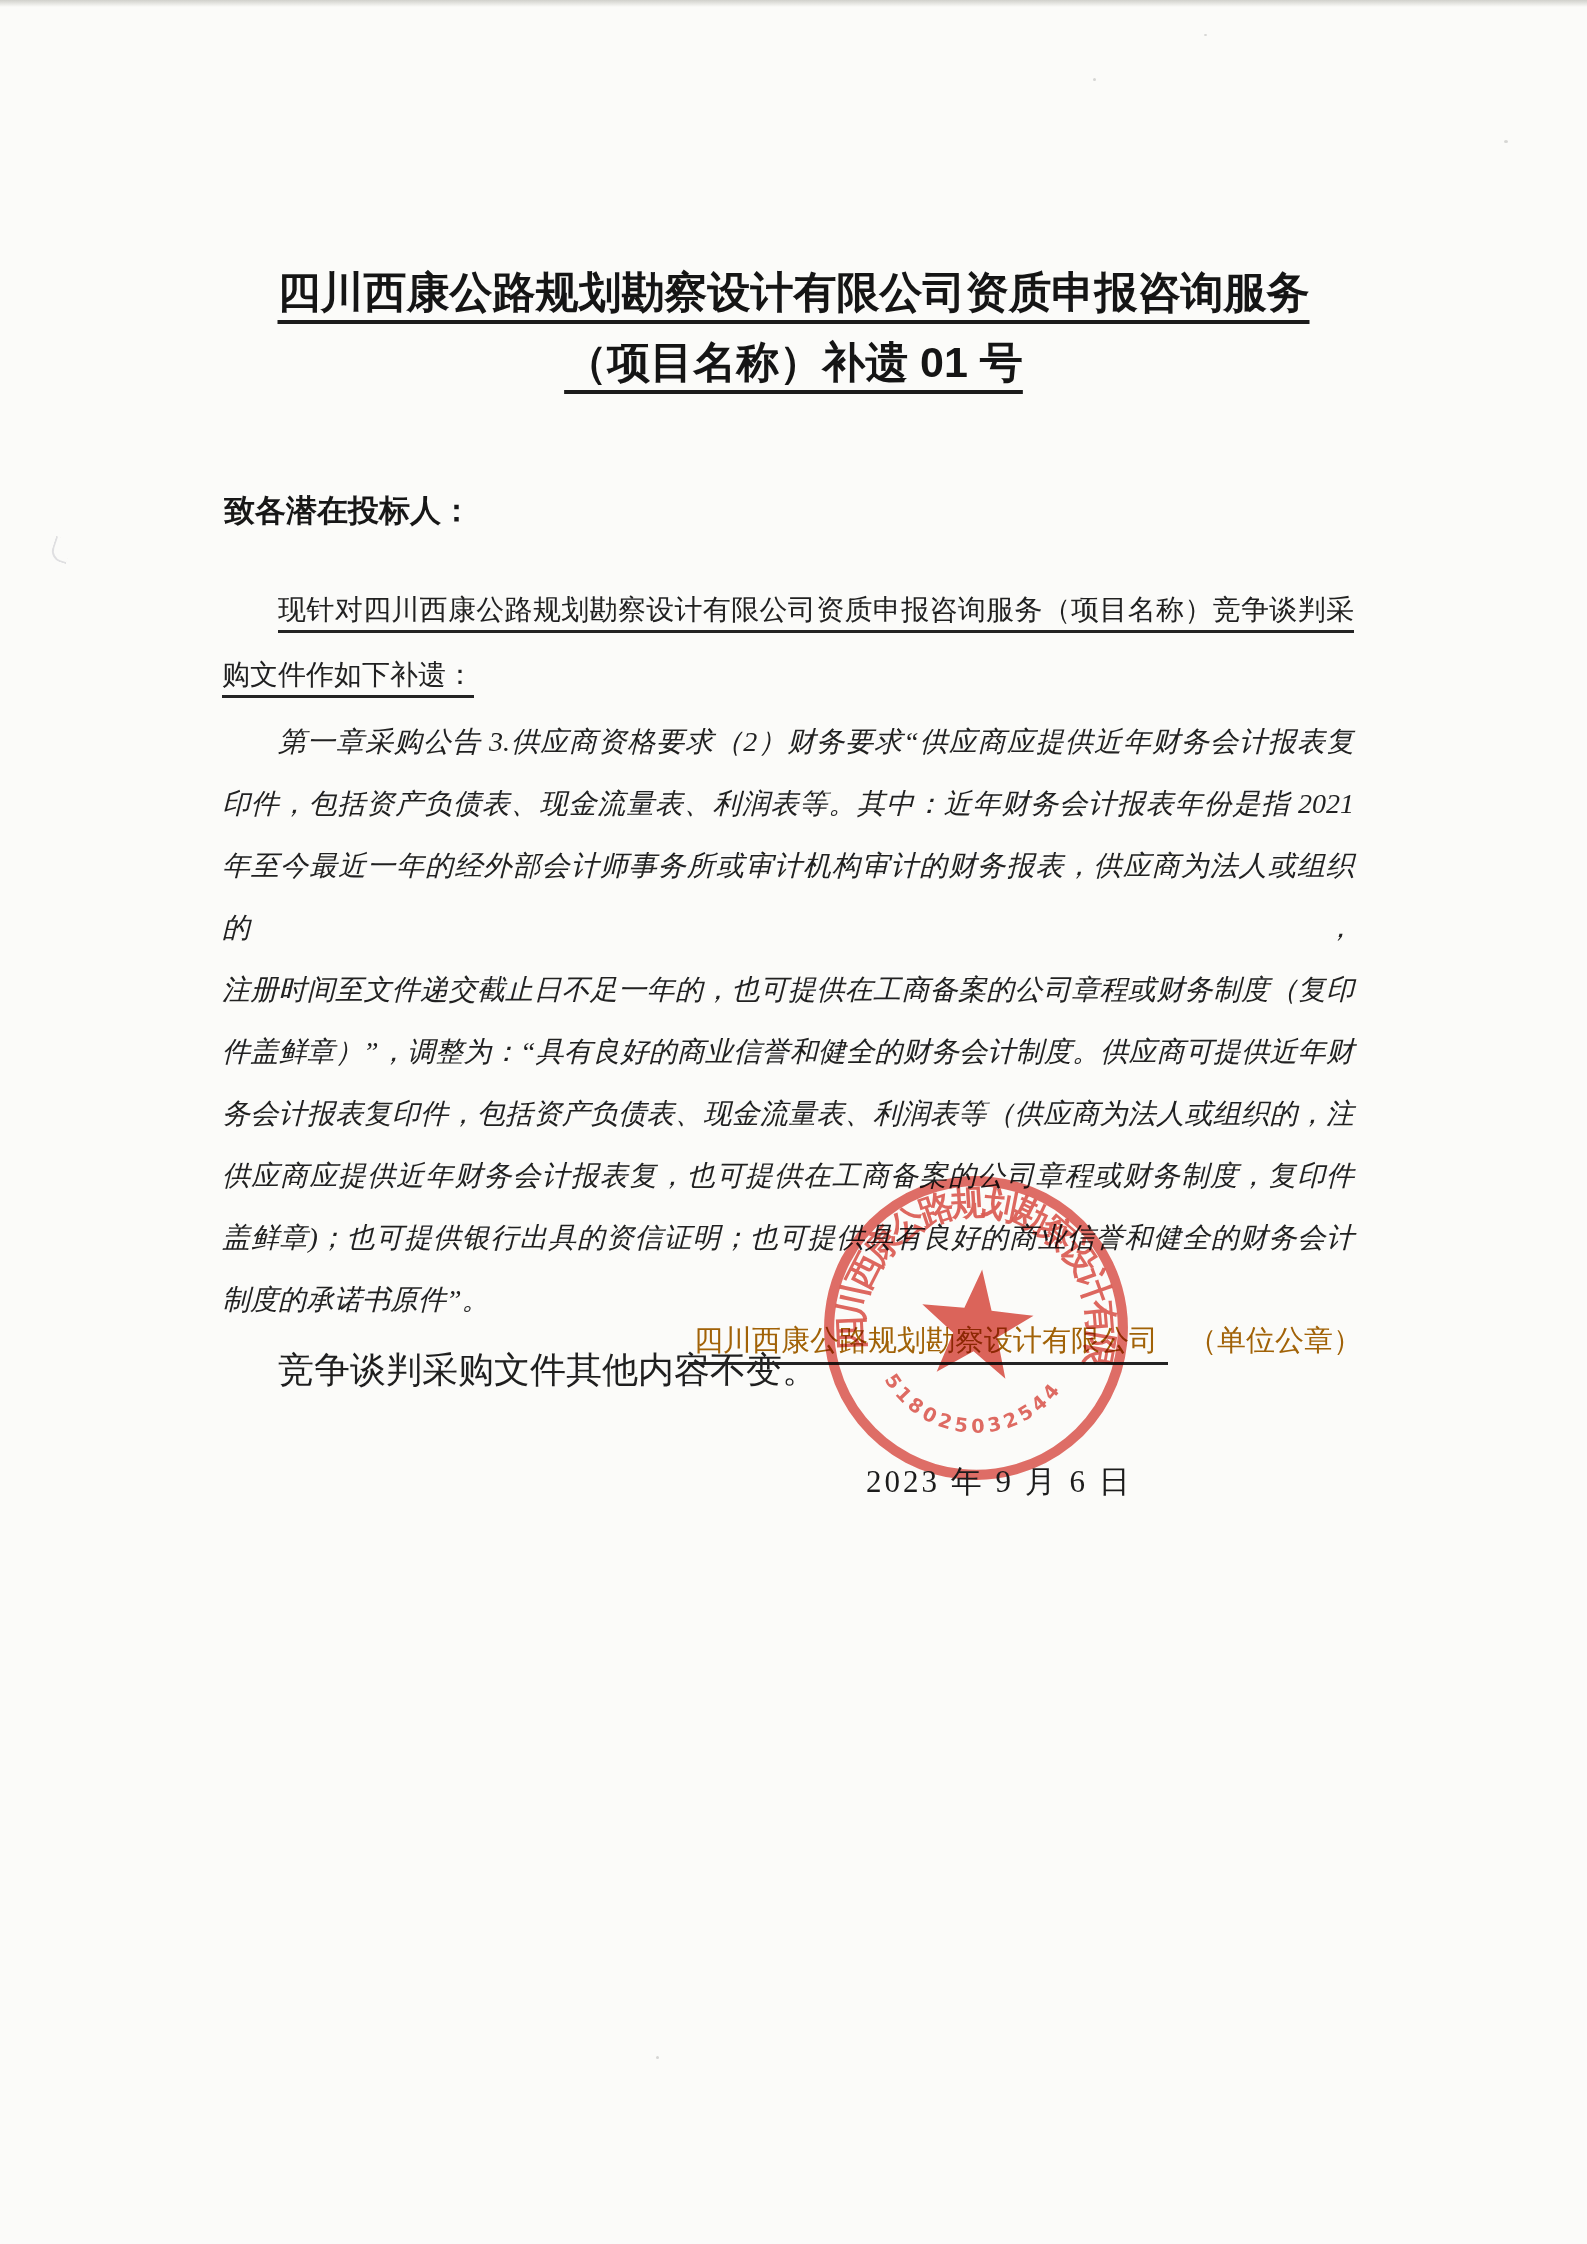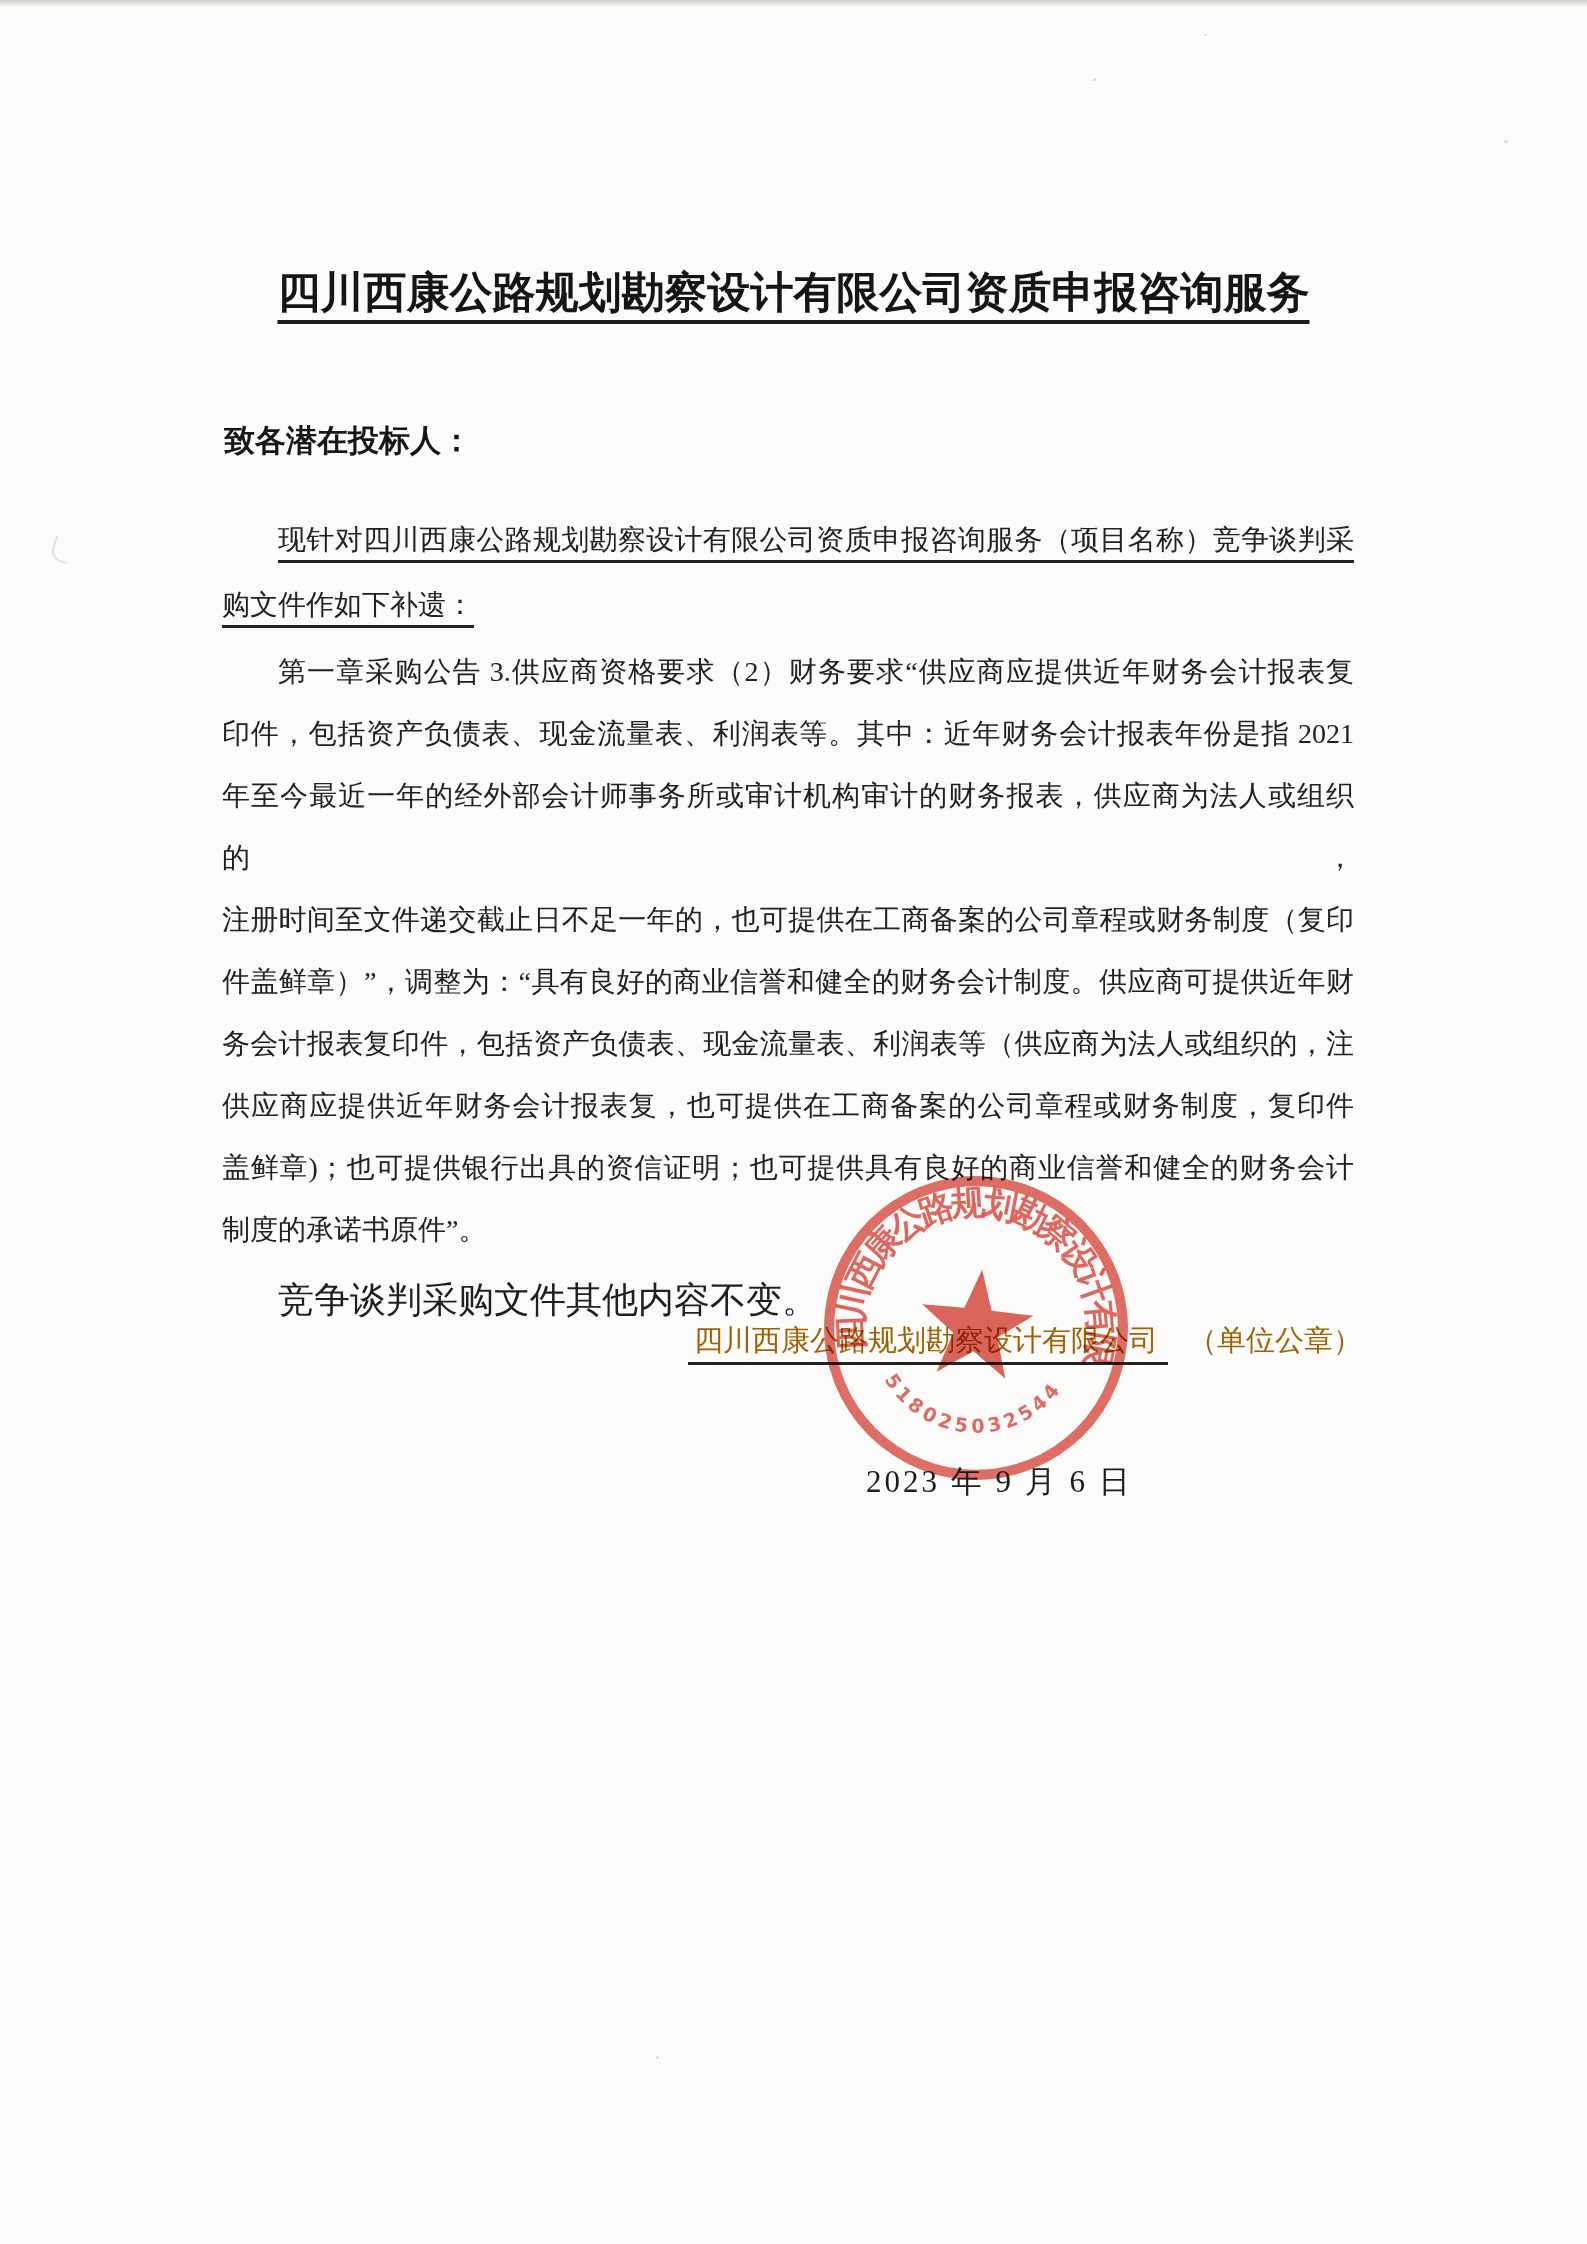--- a/index.html
+++ b/index.html
@@ -27,21 +27,21 @@
   .title .u{ text-decoration:underline;text-decoration-thickness:4px;
     text-underline-offset:13px;text-decoration-color:#1c1c1c;}
 
   
   .salutation{margin:94px 0 0 224px;font-size:31px;font-weight:bold;
     color:#171717;line-height:40px;}
 
   
   .textblock{margin-left:222px;width:1132px;font-size:28px;color:#212121;}
   .intro{margin-top:46px;line-height:65px;}
-  .para{margin-top:4px;line-height:62px;}
+  .para{margin-top:4px;line-height:62px;font-style:italic;}
   .line{display:block;}
   .jline{text-align:justify;text-align-last:justify;}
   .indent{padding-left:56px;}
   .uline{text-decoration:underline;text-decoration-thickness:2.5px;
     text-underline-offset:11px;text-decoration-color:#242424;}
   .closing{margin:8px 0 0 222px;width:1132px;font-size:36px;line-height:62px;}
 
   
   .sig-row{position:absolute;top:1321px;left:688px;z-index:4;
     font-size:29px;white-space:nowrap;color:#a16207;}
@@ -67,20 +67,21 @@
 <div class="page">
   <div class="scan-edge"></div>
   <span class="speck" style="left:1093px;top:78px;width:3px;height:3px;"></span>
   <span class="speck" style="left:1504px;top:140px;width:4px;height:3px;"></span>
   <span class="speck" style="left:1204px;top:34px;width:3px;height:2px;"></span>
   <span class="speck" style="left:656px;top:2056px;width:3px;height:3px;"></span>
   <span class="stray-mark"></span>
 
   <h1 class="title">
     <span class="tline"><span class="u">四川西康公路规划勘察设计有限公司资质申报咨询服务</span></span>
+    <span class="tline"><span class="u">（项目名称）补遗 01 号</span></span>
   </h1>
 
   <p class="salutation">致各潜在投标人：</p>
 
   <div class="textblock intro">
     <span class="line jline indent uline">现针对四川西康公路规划勘察设计有限公司资质申报咨询服务（项目名称）竞争谈判采</span>
     <span class="line uline">购文件作如下补遗：</span>
   </div>
 
   <div class="textblock para">

